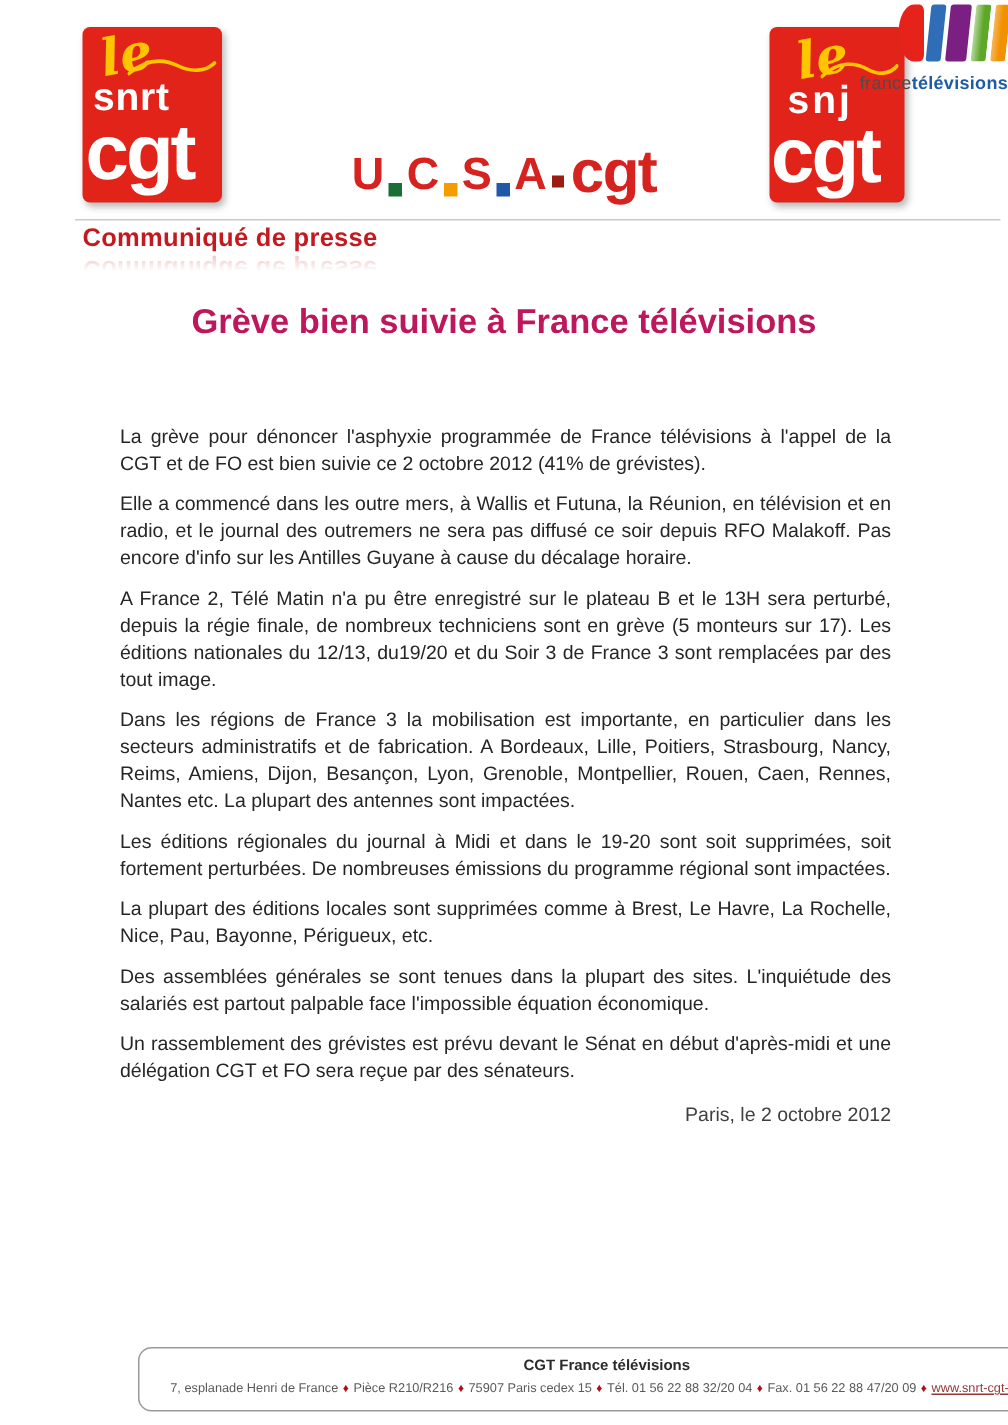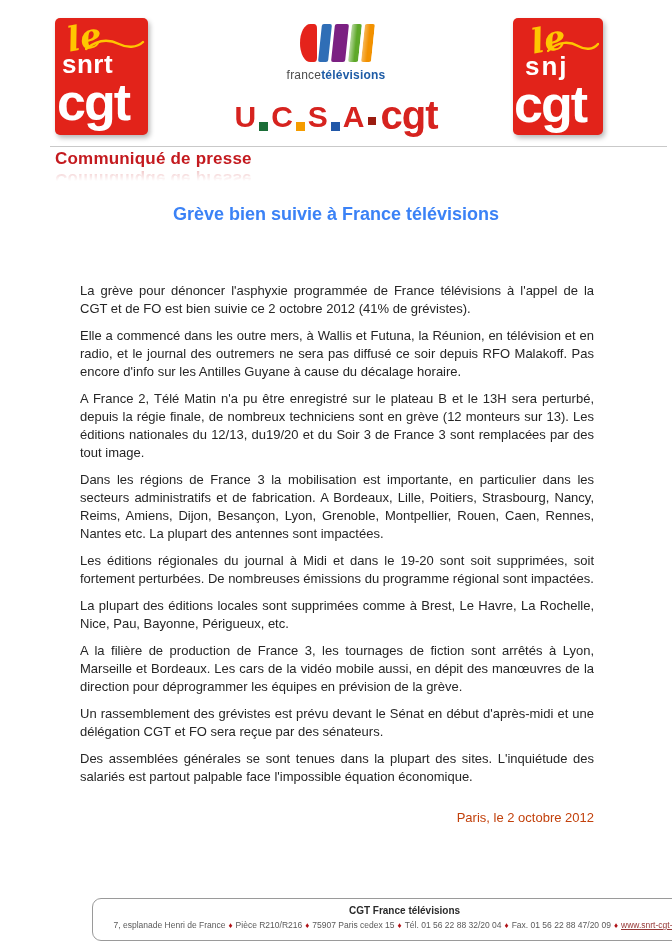--- a/index.html
+++ b/index.html
@@ -34,21 +34,21 @@
   .logo-snrt .union-name { left:7px; top:33px; }
   .logo-snj  .union-name { left:12px; top:35px; letter-spacing:2px;text-align:center; }
   .logo-box .cgt-big {
     position:absolute; color:#ffffff; font-weight:bold; font-size:52px;
     line-height:1; letter-spacing:-2px;
   }
   .logo-snrt .cgt-big { left:2px; top:58px; }
   .logo-snj  .cgt-big { left:1px; top:60px; }
 
   
-  .ftv { position:absolute; left:0; top:24px; width:100%; text-align:center; }
+  .ftv { position:absolute; left:0; top:3px; width:100%; text-align:right; }
   .ftv-bars { display:inline-flex; align-items:flex-start; gap:3px; height:40px; }
   .ftv-bars .bar { height:38px; border-radius:2px; }
   .bar.b0 { width:17px; border-radius:60% 18% 18% 60% / 50% 12% 12% 50%; }
   .bar.b1 { width:10px; transform:skewX(-6deg); }
   .bar.b2 { width:14px; transform:skewX(-6deg); }
   .bar.b3 { width:10px; transform:skewX(-6deg);
             background-image:linear-gradient(90deg, rgba(255,255,255,0.55), rgba(255,255,255,0) 60%); }
   .bar.b4 { width:10px; transform:skewX(-6deg);
             background-image:linear-gradient(90deg, rgba(255,255,255,0.35), rgba(255,255,255,0) 55%); }
   .ftv-text { margin-top:2px; font-size:12px; letter-spacing:0.2px; }
@@ -76,31 +76,31 @@
     mask-image:linear-gradient(to bottom, rgba(0,0,0,0.9), rgba(0,0,0,0));
   }
   .comm-reflect-clip span {
     display:block; transform:scaleY(-1); font-size:17px; font-weight:bold;
     color:#c41a1f; letter-spacing:0.2px; line-height:20px;
   }
 
   
   .doc-title {
     position:absolute; left:0; top:201px; width:100%; text-align:center;
-    font-size:18px; font-weight:bold; color:#3b82f6; line-height:27px;
+    font-size:23px; font-weight:bold; color:#be185d; line-height:27px;
   }
 
   
   .content { position:absolute; left:80px; top:282px; width:514px; }
   .body-para {
     font-size:13px; line-height:18px; color:#262626; text-align:justify;
     margin-bottom:9px;
   }
   .dateline {
-    margin-top:24px; font-size:13px; color:#c2410c; text-align:right;
+    margin-top:12px; font-size:13px; color:#404040; text-align:right;
   }
 
   
   .footer-box {
     position:absolute; left:92px; top:898px; width:625px; height:43px;
     border:1px solid #9a9a9a; border-radius:9px; background:#ffffff;
     text-align:center; padding-top:6px;
   }
   .footer-title { font-size:10px; font-weight:bold; color:#2a2a2a; }
   .footer-line { margin-top:4px; font-size:8.5px; color:#5a5a5a; white-space:nowrap; }
@@ -164,27 +164,26 @@
   </div>
 
   <div class="doc-title">
     <div>Grève bien suivie à France télévisions</div>
   </div>
 
   <div class="content">
     <div id="paragraphs">
         <p class="body-para">La grève pour dénoncer l'asphyxie programmée de France télévisions à l'appel de la CGT et de FO est bien suivie ce 2 octobre 2012 (41% de grévistes).</p>
         <p class="body-para">Elle a commencé dans les outre mers, à Wallis et Futuna, la Réunion, en télévision et en radio, et le journal des outremers ne sera pas diffusé ce soir depuis RFO Malakoff. Pas encore d'info sur les Antilles Guyane à cause du décalage horaire.</p>
-        <p class="body-para">A France 2, Télé Matin n'a pu être enregistré sur le plateau B et le 13H sera perturbé, depuis la régie finale, de nombreux techniciens sont en grève (12 monteurs sur 13). Les éditions nationales du 12/13, du19/20 et du Soir 3 de France 3 sont remplacées par des tout image.</p>
+        <p class="body-para">A France 2, Télé Matin n'a pu être enregistré sur le plateau B et le 13H sera perturbé, depuis la régie finale, de nombreux techniciens sont en grève (5 monteurs sur 17). Les éditions nationales du 12/13, du19/20 et du Soir 3 de France 3 sont remplacées par des tout image.</p>
         <p class="body-para">Dans les régions de France 3 la mobilisation est importante, en particulier dans les secteurs administratifs et de fabrication. A Bordeaux, Lille, Poitiers, Strasbourg, Nancy, Reims, Amiens, Dijon, Besançon, Lyon, Grenoble, Montpellier, Rouen, Caen, Rennes, Nantes etc. La plupart des antennes sont impactées.</p>
         <p class="body-para">Les éditions régionales du journal à Midi et dans le 19-20 sont soit supprimées, soit fortement perturbées. De nombreuses émissions du programme régional sont impactées.</p>
         <p class="body-para">La plupart des éditions locales sont supprimées comme à Brest, Le Havre, La Rochelle, Nice, Pau, Bayonne, Périgueux, etc.</p>
-        <p class="body-para">A la filière de production de France 3, les tournages de fiction sont arrêtés à Lyon, Marseille et Bordeaux. Les cars de la vidéo mobile aussi, en dépit des manœuvres de la direction pour déprogrammer les équipes en prévision de la grève.</p>
+        <p class="body-para">Des assemblées générales se sont tenues dans la plupart des sites. L'inquiétude des salariés est partout palpable face l'impossible équation économique.</p>
         <p class="body-para">Un rassemblement des grévistes est prévu devant le Sénat en début d'après-midi et une délégation CGT et FO sera reçue par des sénateurs.</p>
-        <p class="body-para">Des assemblées générales se sont tenues dans la plupart des sites. L'inquiétude des salariés est partout palpable face l'impossible équation économique.</p>
       </div>
     <div class="dateline">Paris, le 2 octobre 2012</div>
   </div>
 
   <div class="footer-box">
     <div class="footer-title">CGT France télévisions</div>
     <div class="footer-line"><span class="f-text">7, esplanade Henri de France</span><span class="diamond">♦</span><span class="f-text">Pièce R210/R216</span><span class="diamond">♦</span><span class="f-text">75907 Paris cedex 15</span><span class="diamond">♦</span><span class="f-text">Tél. 01 56 22 88 32/20 04</span><span class="diamond">♦</span><span class="f-text">Fax. 01 56 22 88 47/20 09</span><span class="diamond">♦</span><a class="f-link">www.snrt-cgt-ftv.org</a></div>
   </div>
 
 </div>

